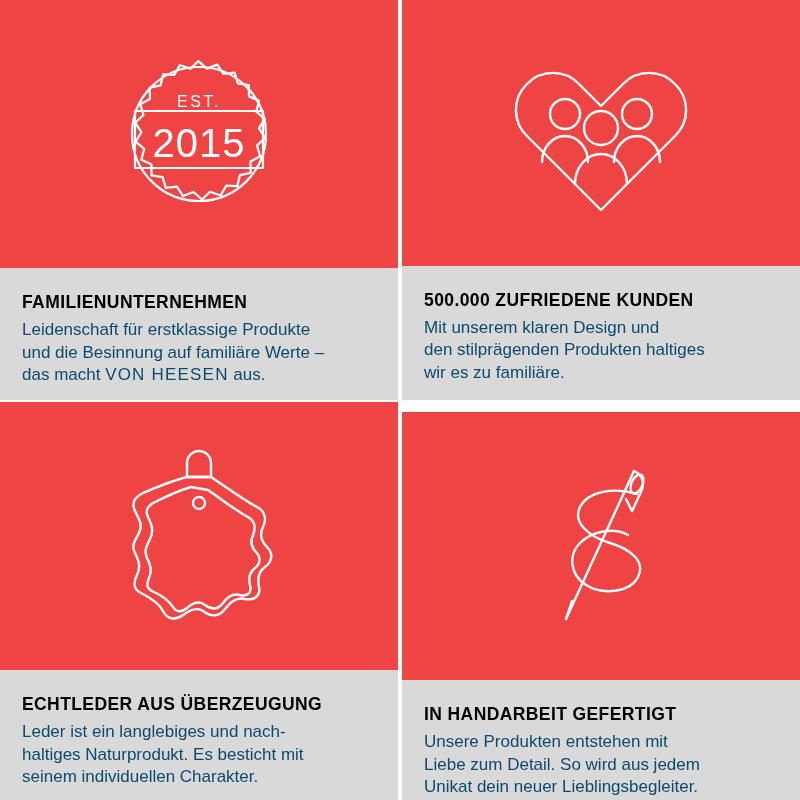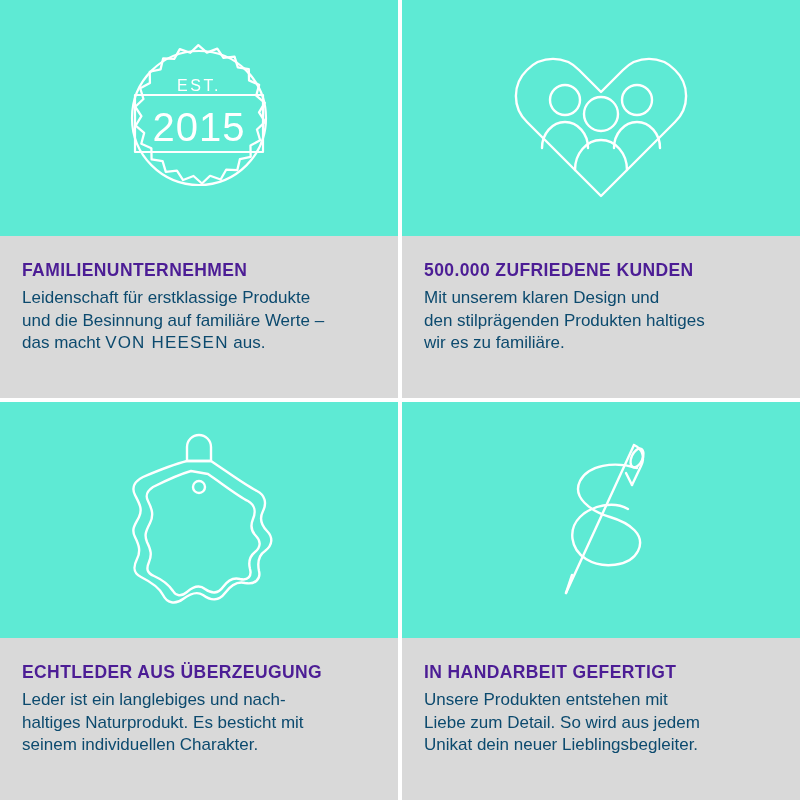--- a/index.html
+++ b/index.html
@@ -26,38 +26,38 @@
     position: relative;
     display: flex;
     flex-direction: column;
     box-sizing: border-box;
     overflow: hidden;
   }
   
   .cell.tl { padding: 0 2px 2px 0; }
   .cell.tr { padding: 0 0 2px 2px; justify-content: center; }
   .cell.bl { padding: 2px 2px 0 0; }
-  .cell.br { padding: 2px 0 0 2px; }
+  .cell.br { padding: 12px 0 0 2px; }
 
   .icon-area {
-    background: #5eead4;
-    height: 236px;
+    background: #ef4444;
+    height: 268px;
     display: flex;
     align-items: center;
     justify-content: center;
     flex: none;
   }
   .text-area {
     background: #d9d9d9;
     flex: 1 1 auto;
     padding: 24px 24px 16px 22px;
     box-sizing: border-box;
   }
   .headline {
-    color: #4c1d95;
+    color: #000000;
     font-size: 17.5px;
     font-weight: bold;
     letter-spacing: 0.4px;
     margin: 0 0 7px 0;
     line-height: 1.15;
     white-space: nowrap;
   }
   .bodytext {
     color: #0c4a6e;
     font-size: 17px;

